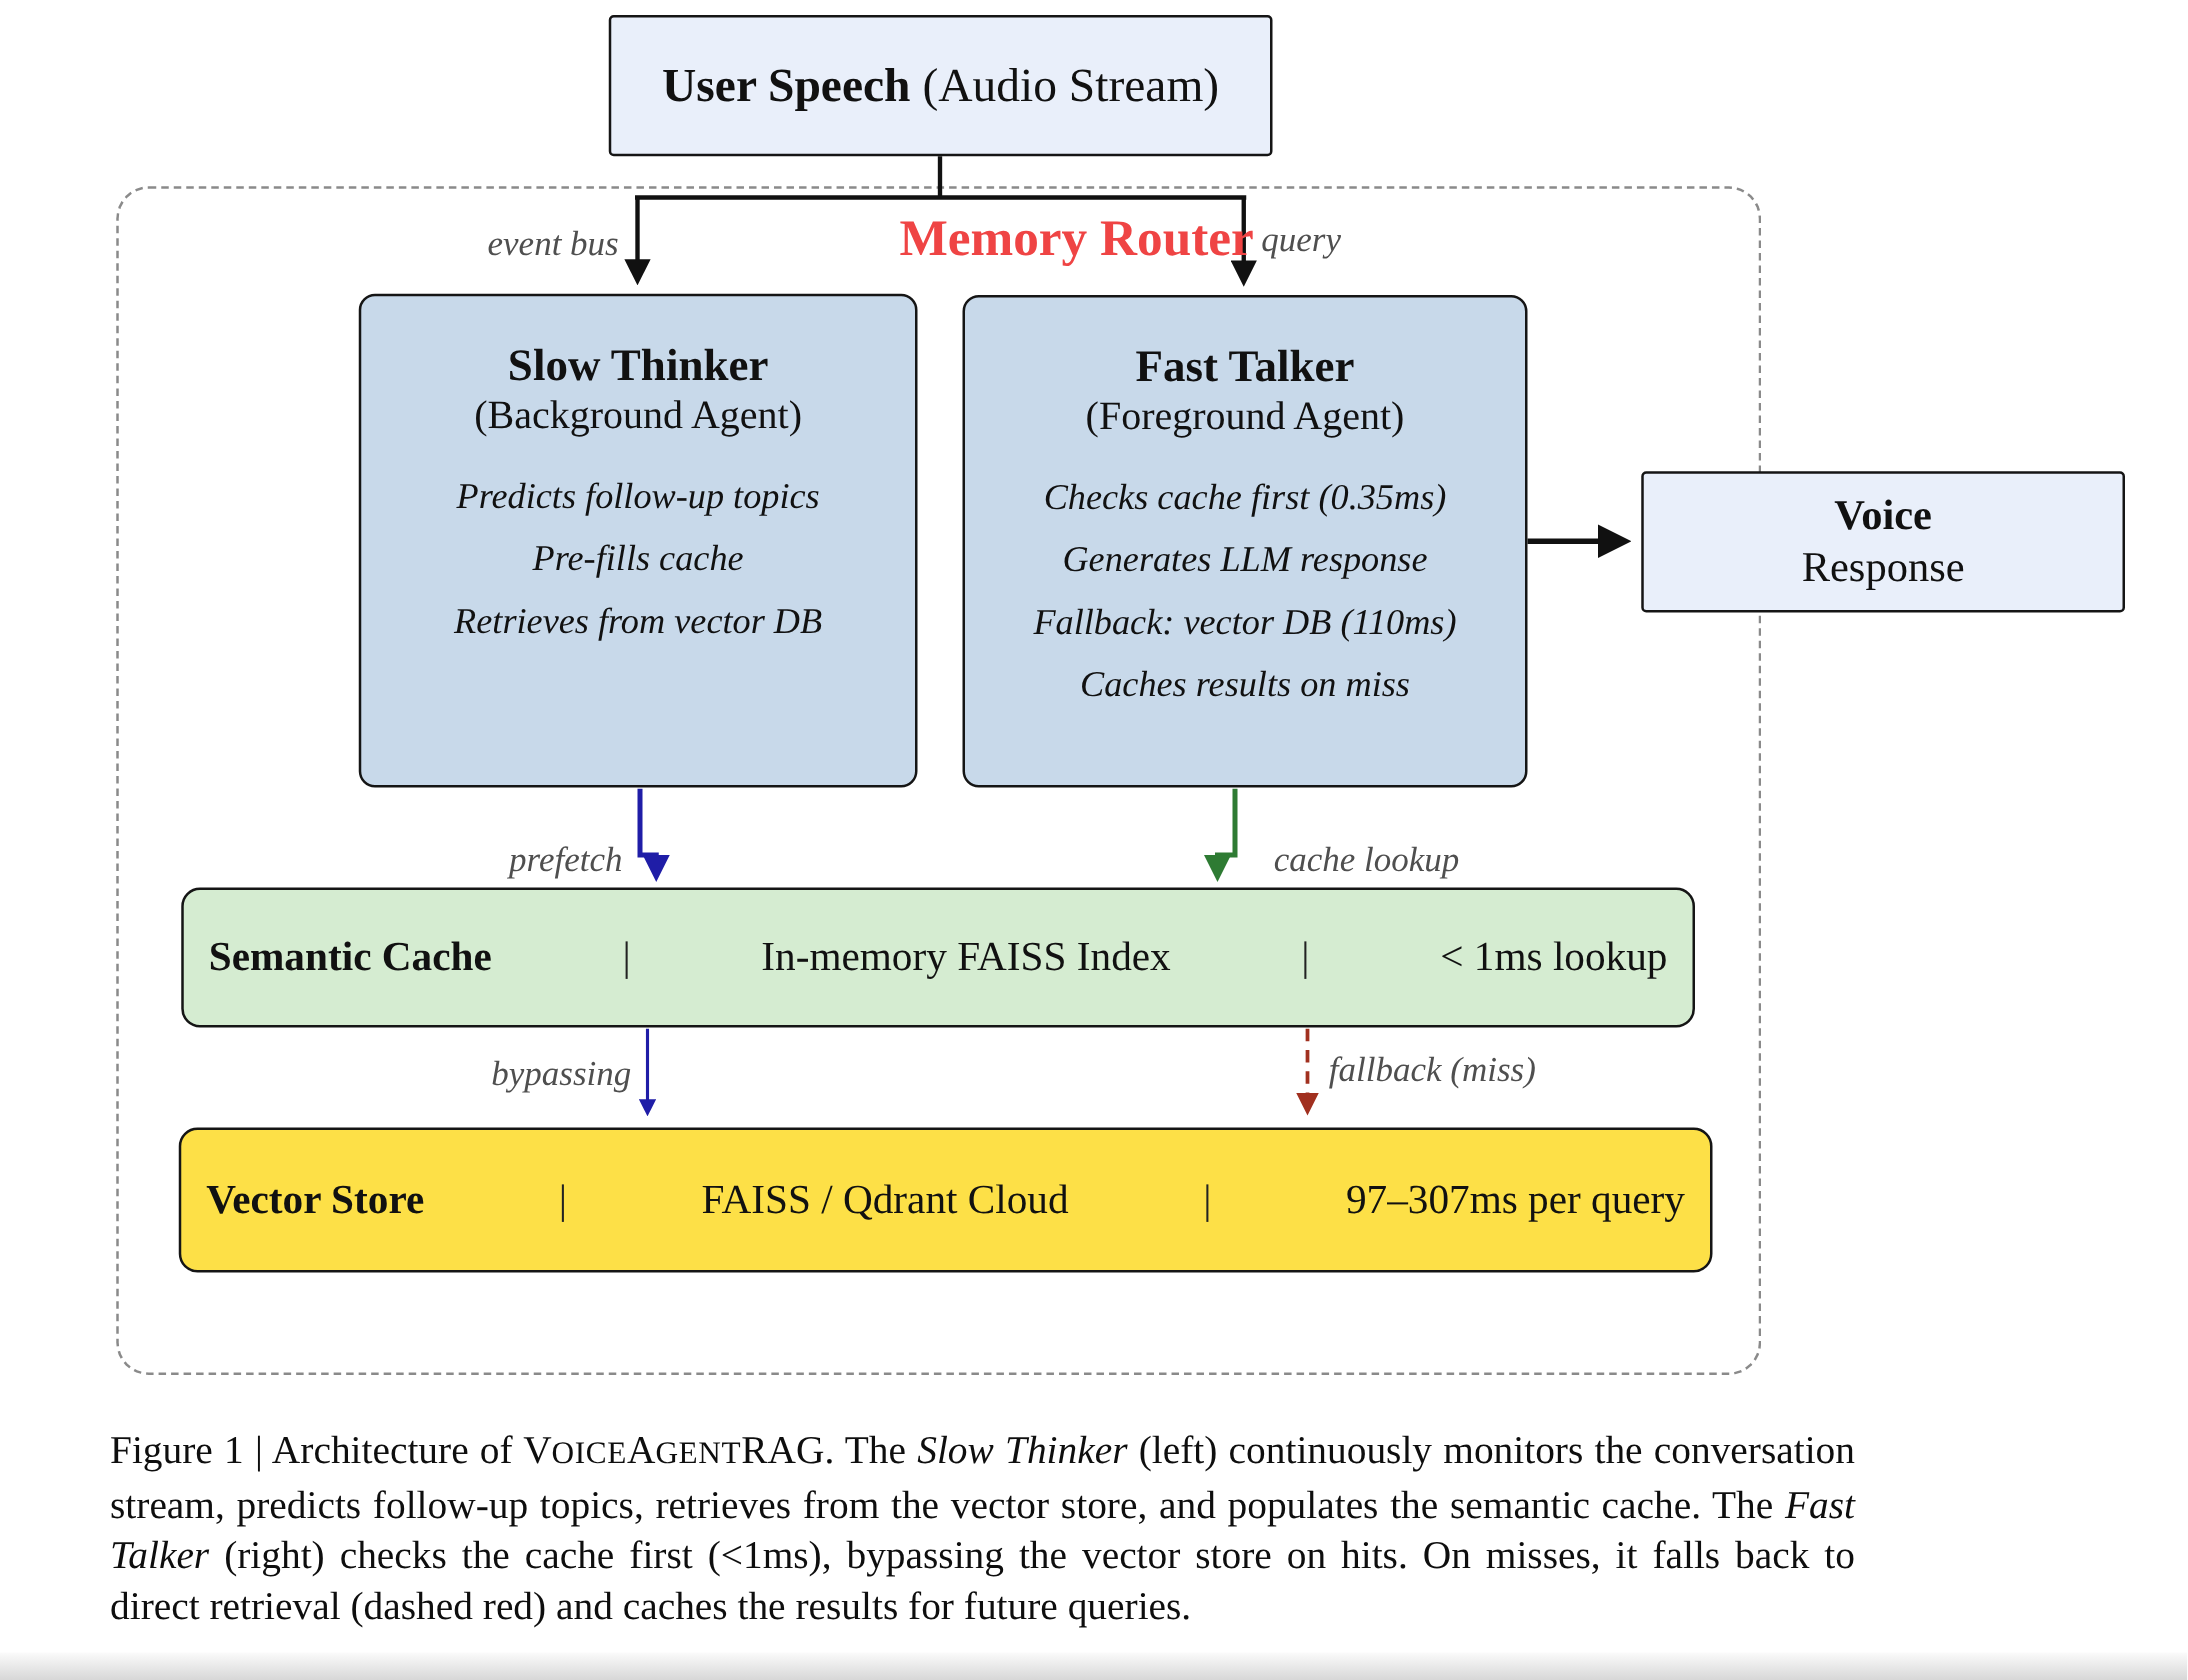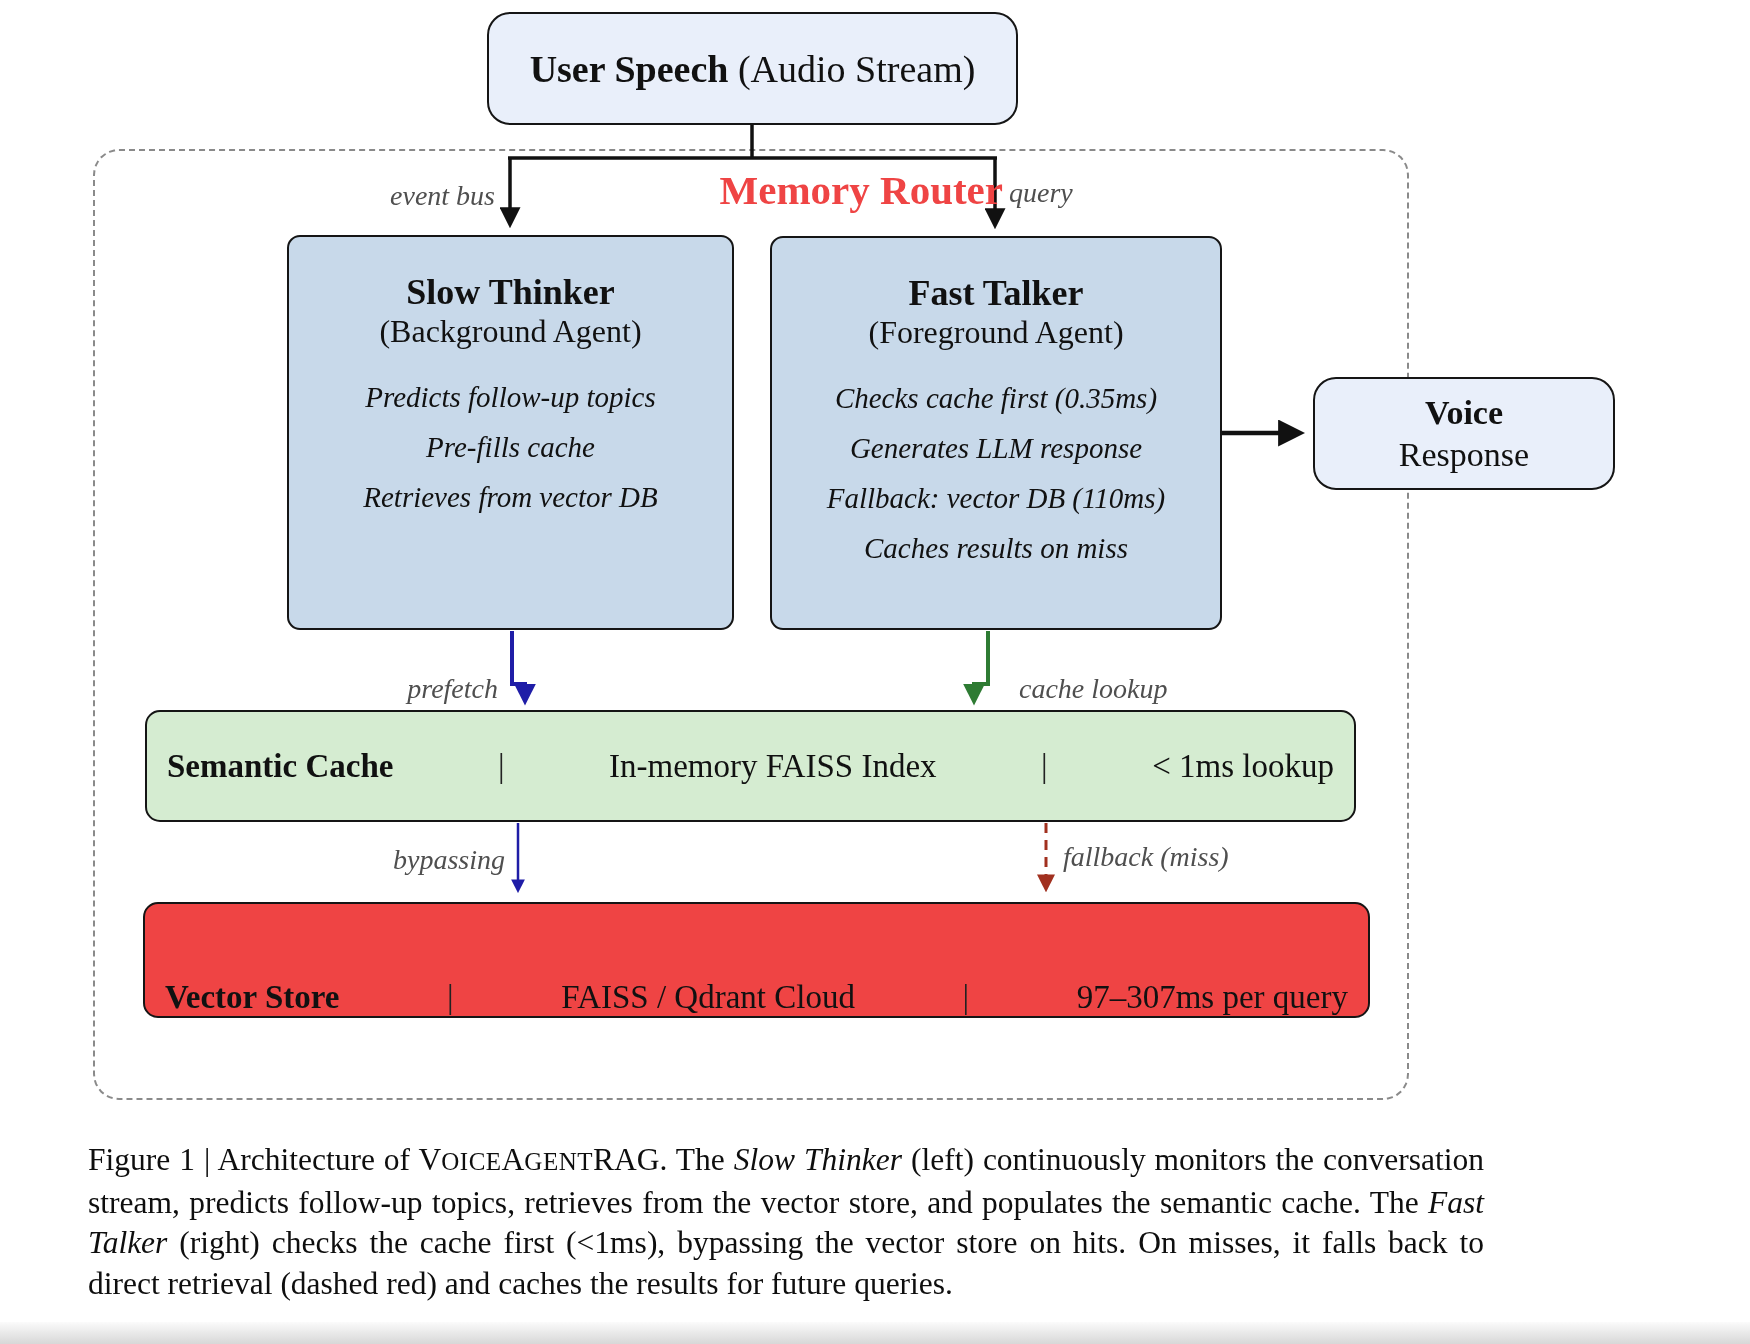--- a/index.html
+++ b/index.html
@@ -14,21 +14,21 @@
 
   
   .dashed-container{
     left:93px;top:149px;width:1316px;height:951px;
     border:2.5px dashed #8a8a8a;border-radius:26px;
     z-index:1;box-sizing:border-box;
   }
 
   
   .node{
-    box-sizing:border-box;border:2px solid #151515;border-radius:23px;
+    box-sizing:border-box;border:2px solid #151515;border-radius:4px;
     display:flex;align-items:center;justify-content:center;
     z-index:3;
   }
   .user-speech{
     left:487px;top:12px;width:531px;height:113px;
     background:#e9effa;font-size:38px;
   }
   .user-speech b{font-weight:bold;}
 
   .memory-router{
@@ -41,34 +41,34 @@
     flex-direction:column;justify-content:flex-start;
     text-align:center;
   }
   .slow-box{left:287px;top:235px;width:447px;height:395px;}
   .fast-box{left:770px;top:236px;width:452px;height:394px;}
   .agent-title{font-size:36px;font-weight:bold;margin-top:34px;}
   .agent-sub{font-size:32px;margin-top:0;}
   .agent-lines{margin-top:22px;font-size:29px;font-style:italic;line-height:50px;}
 
   .voice-box{
-    left:1313px;top:377px;width:302px;height:113px;
+    left:1313px;top:377px;width:387px;height:113px;
     background:#e9effa;flex-direction:column;font-size:34px;line-height:42px;
   }
   .voice-box .b1{font-weight:bold;}
 
   .bar-box{
     border-radius:15px;
     justify-content:space-between;
     padding:0 20px;font-size:33px;
   }
   .bar-box .bname{font-weight:bold;}
   .bar-box .bsep{color:#222;font-weight:normal;}
   .green-box{left:145px;top:710px;width:1211px;height:112px;background:#d5ecd1;}
-  .pink-box{left:143px;top:902px;width:1227px;height:116px;background:#ef4444;align-items:flex-end;}
+  .pink-box{left:143px;top:902px;width:1227px;height:116px;background:#fde047;}
 
   .edge-label{
     font-size:28px;font-style:italic;color:#4f4f4f;z-index:3;
     white-space:nowrap;
   }
   .lab-right{text-align:right;}
 
   .caption{
     left:88px;top:1140px;width:1396px;
     font-size:31.5px;line-height:40.5px;text-align:justify;color:#0e0e0e;z-index:3;

